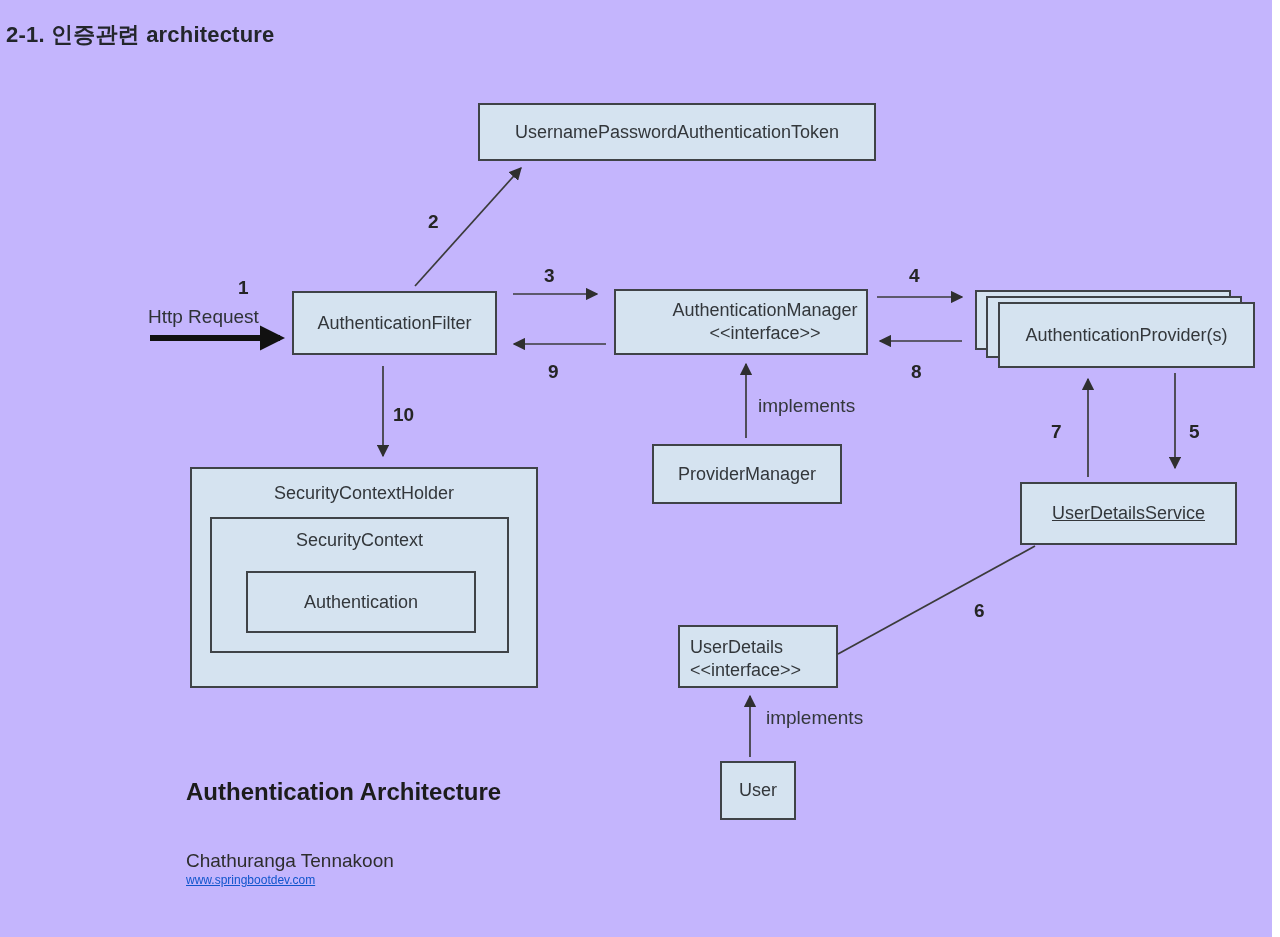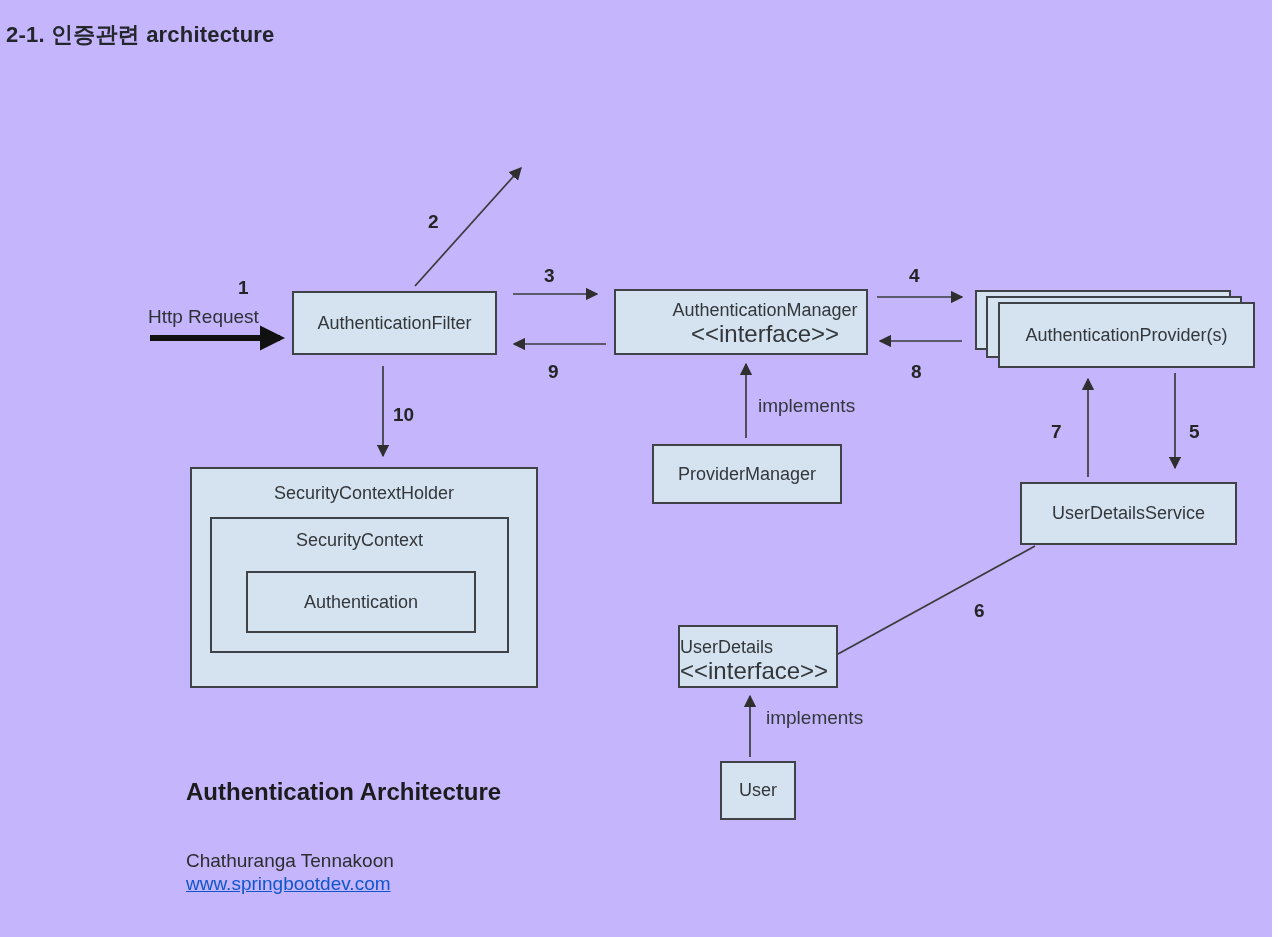--- a/index.html
+++ b/index.html
@@ -20,36 +20,36 @@
   .node{
     position:absolute;
     background:var(--node_fill);
     border:2px solid var(--node_border);
     color:var(--text_color);
     font-size:18px;
     display:flex;align-items:center;justify-content:center;
     text-align:center;
     z-index:2;
   }
-  .node .line2{font-size:24px;}
+  .node .line2{font-size:18px;}
   .stack-box{
     position:absolute;
     background:var(--node_fill);
     border:2px solid var(--node_border);
     z-index:2;
   }
   .multi{flex-direction:column;line-height:23px;}
   .container-node{
     display:block;
   }
   .container-label{
     display:block;text-align:center;color:var(--text_color);font-size:18px;
   }
   .left-align{
-    justify-content:flex-start;text-align:left;
+    justify-content:flex-start;text-align:left;padding-left:10px;
     align-items:flex-start;flex-direction:column;line-height:23px;
     padding-top:9px;
   }
   .http-label{
     position:absolute;left:148px;top:306px;
     font-size:19px;color:#2e3236;z-index:2;
   }
   svg.wires{position:absolute;left:0;top:0;z-index:3;pointer-events:none;}
   .wire{stroke:var(--line_color);stroke-width:1.7px;fill:none;}
   .wire-thick{stroke:#111111;stroke-width:6px;fill:none;}
@@ -58,30 +58,33 @@
   .footer-title{
     position:absolute;left:186px;top:776px;
     font-size:24px;font-weight:bold;color:#1c1c1c;line-height:32px;
   }
   .footer-author{
     position:absolute;left:186px;top:850px;
     font-size:19px;color:#2d2d2d;
   }
   .footer-link{
     position:absolute;left:186px;top:873px;
-    font-size:19px;color:var(--link_color);text-decoration:underline;cursor:pointer;
+    font-size:12px;color:var(--link_color);text-decoration:underline;cursor:pointer;
   }
 </style>
 </head>
 <body>
 
 <div class="stage">
 
   <div class="page-title">2-1. 인증관련 architecture</div>
 
+  <div class="node" style="left:478px;top:103px;width:398px;height:58px;">
+    <span>UsernamePasswordAuthenticationToken</span>
+  </div>
 
   <div class="node" style="left:292px;top:291px;width:205px;height:64px;">
     <span>AuthenticationFilter</span>
   </div>
 
   <div class="node multi" style="left:614px;top:289px;width:254px;height:66px;padding-left:48px;">
     <span>AuthenticationManager</span>
     <span class="line2">&lt;&lt;interface&gt;&gt;</span>
   </div>
 
@@ -98,21 +101,21 @@
   <div class="node container-node" style="left:190px;top:467px;width:348px;height:221px;">
     <div class="container-label" style="padding-top:14px;">SecurityContextHolder</div>
     <div class="node container-node" style="left:18px;top:48px;width:299px;height:136px;">
       <div class="container-label" style="padding-top:11px;">SecurityContext</div>
       <div class="node" style="left:34px;top:52px;width:230px;height:62px;">
         <span>Authentication</span>
       </div>
     </div>
   </div>
 
-  <div class="node" style="left:1020px;top:482px;width:217px;height:63px;">
+  <div class="node" style="left:1020px;top:482px;width:217px;height:63px;text-decoration:underline;">
     <span>UserDetailsService</span>
   </div>
 
   <div class="node left-align" style="left:678px;top:625px;width:160px;height:63px;">
     <span>UserDetails</span>
     <span class="line2">&lt;&lt;interface&gt;&gt;</span>
   </div>
 
   <div class="node" style="left:720px;top:761px;width:76px;height:59px;">
     <span>User</span>

